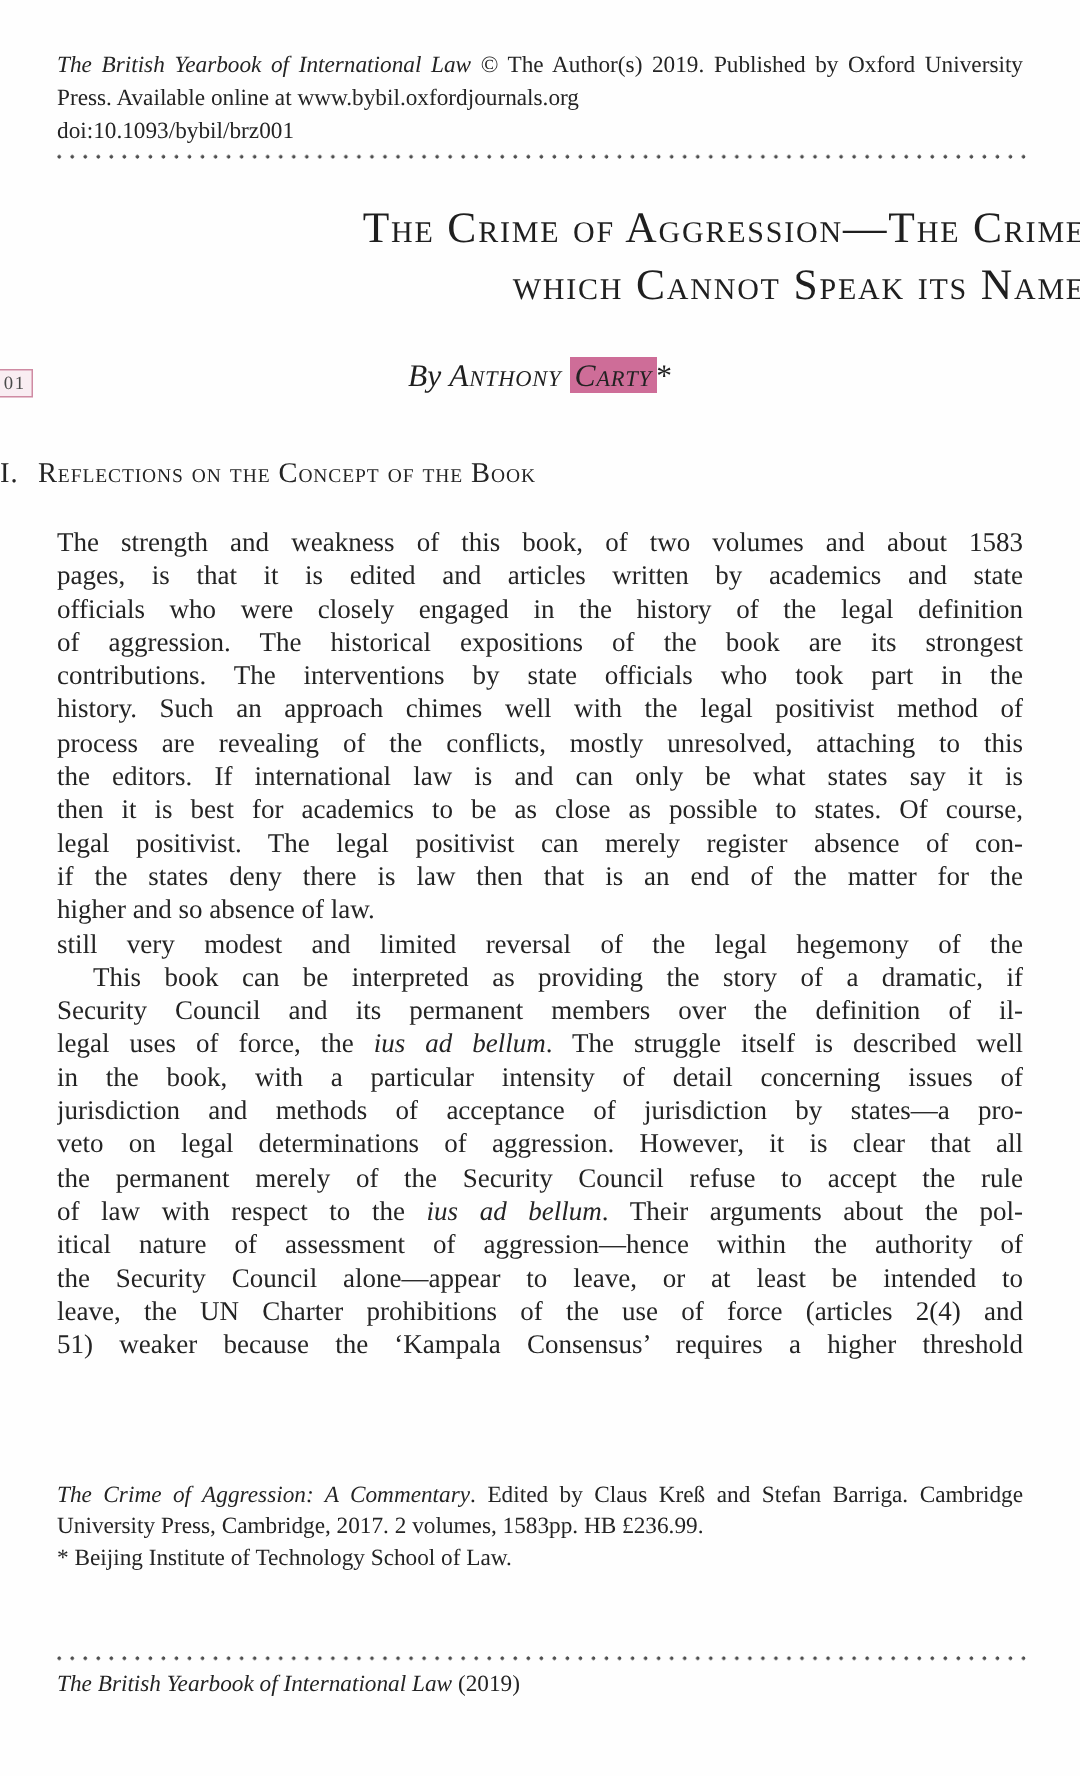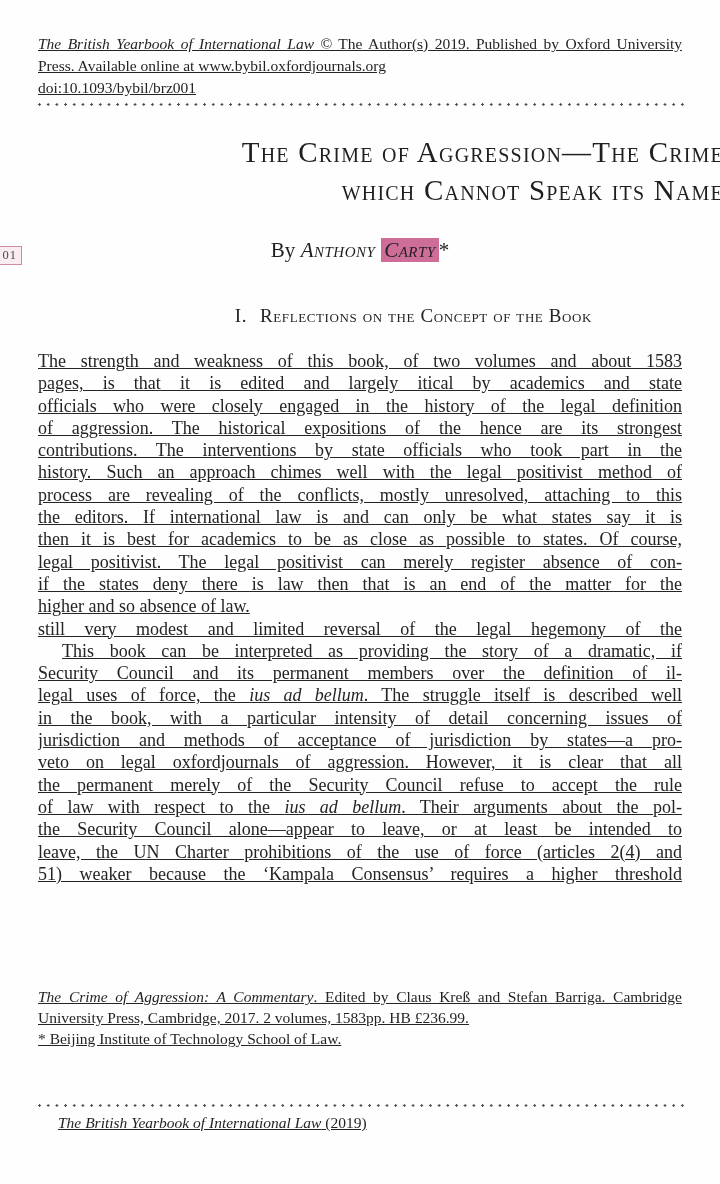--- a/index.html
+++ b/index.html
@@ -64,76 +64,74 @@
   }
   
   .byline {
     position: absolute;
     left: 0; top: 238px;
     width: 720px;
     text-align: center;
     font-size: 21px;
     color: #1f1f1f;
   }
-  .byline-by { }
+  .byline-by { font-style: italic; }
   .byline-name { font-variant: small-caps; letter-spacing: 0.5px; font-style: italic; }
   .hl {
     background: #ce6d98;
     padding: 0 3px;
     color: #222222;
   }
   
   .section-heading {
     position: absolute;
     left: 0; top: 305px;
     width: 576px;
-    text-align: right;
+    text-align: left;
     font-variant: small-caps;
     font-weight: normal;
     font-size: 19px;
     letter-spacing: 0.6px;
     color: #242424;
-    margin-left: 16px;
   }
   .section-heading .sec-label { margin-right: 13px; }
   
   .body-block {
     position: absolute;
     left: 38px; top: 350px;
     width: 644px;
     font-size: 18px;
   }
   .body-block .line { height: 22.3px; line-height: 22.3px; }
   
   .line {
     text-align: justify;
     text-align-last: justify;
     white-space: normal;
     overflow: hidden;
-    text-decoration: underline;
   }
   .line.last { text-align-last: left; }
   .line.indent { padding-left: 24px; }
   .line em { font-style: italic; }
   
   .footnote-block {
     position: absolute;
     left: 38px; top: 986px;
     width: 644px;
     font-size: 15.5px;
   }
   .footnote-block .line { height: 21px; line-height: 21px; }
   
   .footer-block {
     position: absolute;
     left: 38px; top: 1112px;
     width: 644px;
     font-size: 15.5px;
   }
-  .footer-block .line { height: 22px; line-height: 22px; margin-left: 20px; }
+  .footer-block .line { height: 22px; line-height: 22px; }
 </style>
 </head>
 <body>
 
 <div class="page">
 
   <div class="header-block" id="header-block">
       <div class="line"><em>The British Yearbook of International Law</em><span> © The Author(s) 2019. Published by Oxford University</span></div>
       <div class="line last"><span>Press. Available online at www.bybil.oxfordjournals.org</span></div>
       <div class="line last"><span>doi:10.1093/bybil/brz001</span></div>
@@ -153,40 +151,41 @@
   <div class="byline">
     <span class="byline-by">By</span><span class="byline-name"><span> Anthony </span><span class="hl">Carty</span></span><span>*</span>
   </div>
 
   <h2 class="section-heading">
     <span class="sec-label">I.</span><span>Reflections on the Concept of the Book</span>
   </h2>
 
   <div class="body-block" id="body-block">
       <div class="line"><span>The strength and weakness of this book, of two volumes and about 1583</span></div>
-      <div class="line"><span>pages, is that it is edited and largely itical by academics and state</span></div>
+      <div class="line"><span>pages, is that it is edited and articles written by academics and state</span></div>
       <div class="line"><span>officials who were closely engaged in the history of the legal definition</span></div>
-      <div class="line"><span>of aggression. The historical expositions of the hence are its strongest</span></div>
+      <div class="line"><span>of aggression. The historical expositions of the book are its strongest</span></div>
       <div class="line"><span>contributions. The interventions by state officials who took part in the</span></div>
       <div class="line"><span>history. Such an approach chimes well with the legal positivist method of</span></div>
       <div class="line"><span>process are revealing of the conflicts, mostly unresolved, attaching to this</span></div>
       <div class="line"><span>the editors. If international law is and can only be what states say it is</span></div>
       <div class="line"><span>then it is best for academics to be as close as possible to states. Of course,</span></div>
       <div class="line"><span>legal positivist. The legal positivist can merely register absence of con-</span></div>
       <div class="line"><span>if the states deny there is law then that is an end of the matter for the</span></div>
       <div class="line last"><span>higher and so absence of law.</span></div>
       <div class="line"><span>still very modest and limited reversal of the legal hegemony of the</span></div>
       <div class="line indent"><span>This book can be interpreted as providing the story of a dramatic, if</span></div>
       <div class="line"><span>Security Council and its permanent members over the definition of il-</span></div>
       <div class="line"><span>legal uses of force, the </span><em>ius ad bellum</em><span>. The struggle itself is described well</span></div>
       <div class="line"><span>in the book, with a particular intensity of detail concerning issues of</span></div>
       <div class="line"><span>jurisdiction and methods of acceptance of jurisdiction by states—a pro-</span></div>
-      <div class="line"><span>veto on legal oxfordjournals of aggression. However, it is clear that all</span></div>
+      <div class="line"><span>veto on legal determinations of aggression. However, it is clear that all</span></div>
       <div class="line"><span>the permanent merely of the Security Council refuse to accept the rule</span></div>
       <div class="line"><span>of law with respect to the </span><em>ius ad bellum</em><span>. Their arguments about the pol-</span></div>
+      <div class="line"><span>itical nature of assessment of aggression—hence within the authority of</span></div>
       <div class="line"><span>the Security Council alone—appear to leave, or at least be intended to</span></div>
       <div class="line"><span>leave, the UN Charter prohibitions of the use of force (articles 2(4) and</span></div>
       <div class="line"><span>51) weaker because the ‘Kampala Consensus’ requires a higher threshold</span></div>
     </div>
 
   <div class="footnote-block" id="footnote-block">
       <div class="line"><em>The Crime of Aggression: A Commentary</em><span>. Edited by Claus Kreß and Stefan Barriga. Cambridge</span></div>
       <div class="line last"><span>University Press, Cambridge, 2017. 2 volumes, 1583pp. HB £236.99.</span></div>
       <div class="line last"><span>* Beijing Institute of Technology School of Law.</span></div>
     </div>

